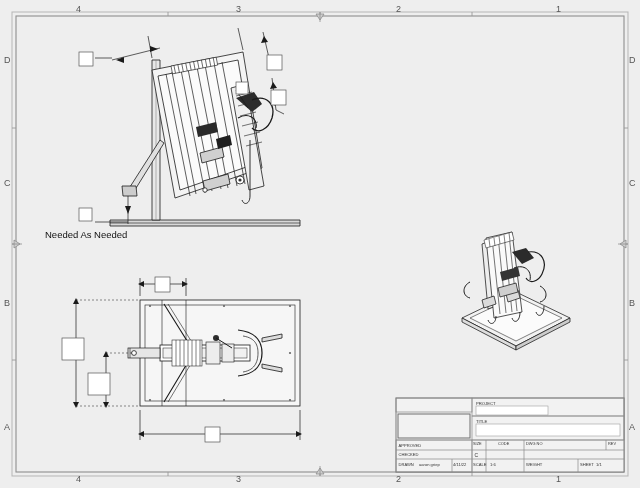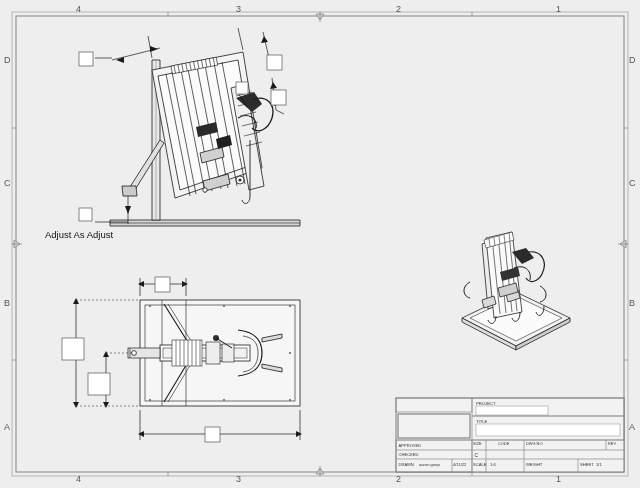--- a/index.html
+++ b/index.html
@@ -371,15 +371,15 @@
 <div class="zone-label" style="left:4px;top:55px;">D</div>
 <div class="zone-label" style="left:4px;top:178px;">C</div>
 <div class="zone-label" style="left:4px;top:298px;">B</div>
 <div class="zone-label" style="left:4px;top:422px;">A</div>
 
 <div class="zone-label" style="left:629px;top:55px;">D</div>
 <div class="zone-label" style="left:629px;top:178px;">C</div>
 <div class="zone-label" style="left:629px;top:298px;">B</div>
 <div class="zone-label" style="left:629px;top:422px;">A</div>
 
-<div class="note" style="left:45px;top:229px;">Adjust As Adjust</div>
+<div class="note" style="left:45px;top:229px;">Needed As Needed</div>
 
 </div>
 
 </body></html>

